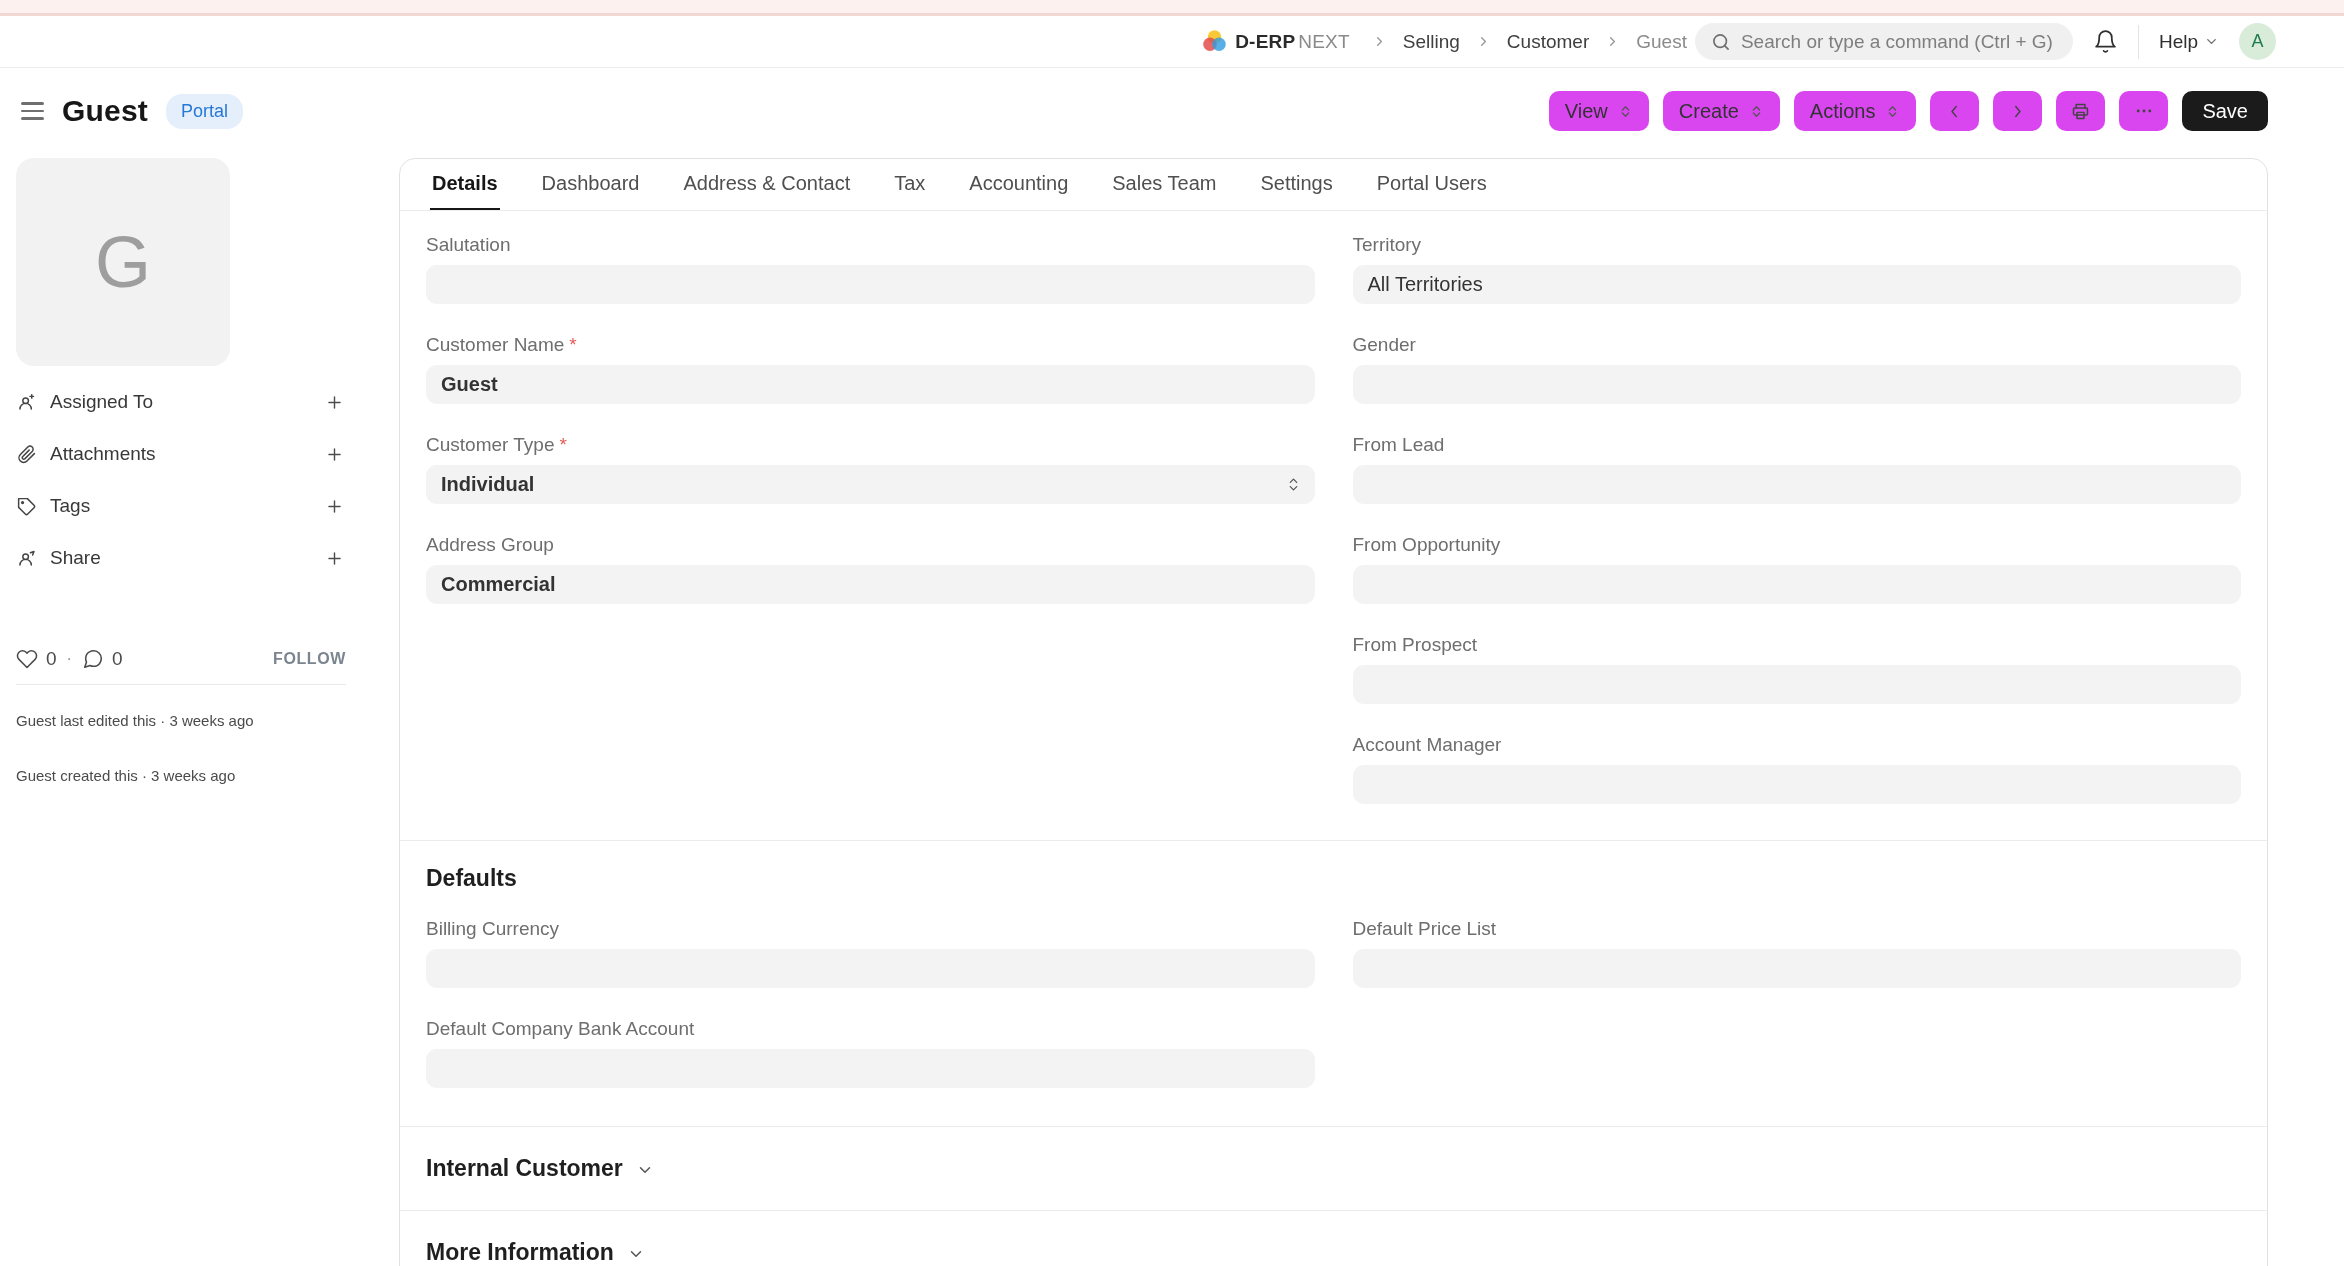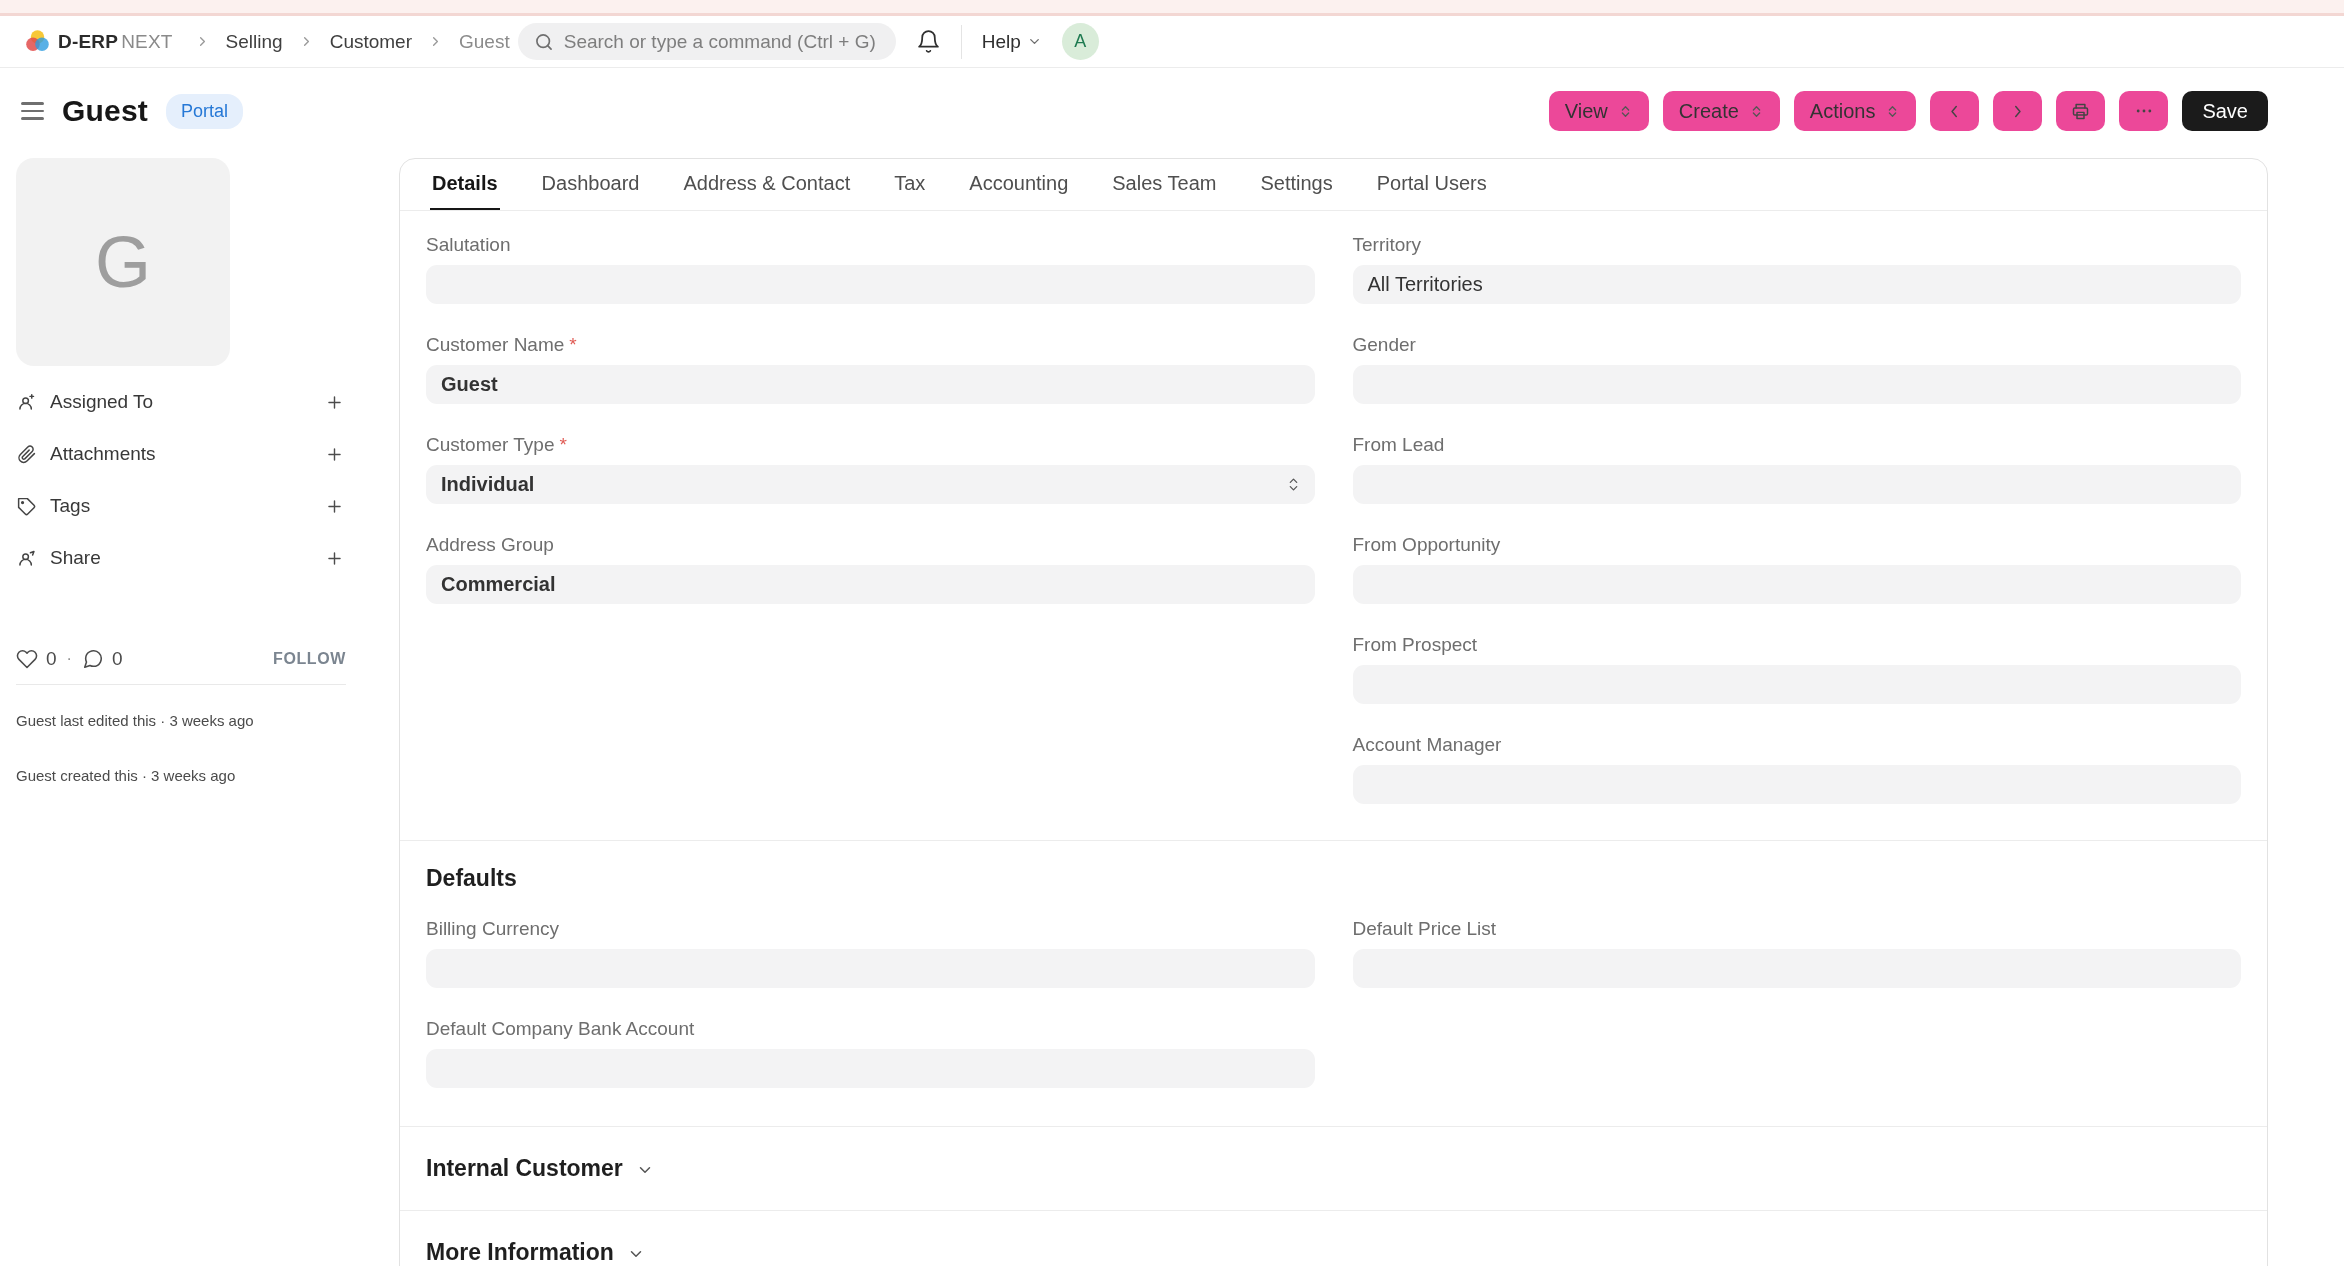--- a/index.html
+++ b/index.html
@@ -4,21 +4,21 @@
 <style>
   * { margin:0; padding:0; box-sizing:border-box; }
   html,body { width:2344px; height:1266px; background:#ffffff; overflow:hidden;
               font-family:"Liberation Sans", sans-serif; color:#383838; }
 
   
   .top-strip { height:13px; background:#fcf1ef; }
   .top-strip-line { height:3px; background:#f3d7d3; }
 
   
-  .navbar { height:52px; display:flex; align-items:center; justify-content:flex-start;
+  .navbar { height:52px; display:flex; align-items:center; justify-content:flex-end;
             padding:0 68px 0 24px; border-bottom:1px solid #ececec; background:#fff; }
   .nav-left { display:flex; align-items:center; gap:8px; }
   .logo { display:flex; align-items:center; gap:7px; margin-right:14px; }
   .logo-text { font-size:19px; letter-spacing:.2px; }
   .logo-text b { font-weight:700; color:#2b2b2b; }
   .logo-text span { font-weight:400; color:#8a8a8a; margin-left:3px; }
   .crumb { font-size:19px; color:#3f3f3f; font-weight:500; padding:4px 8px; border-radius:6px; cursor:pointer; }
   .crumb.current { color:#8b8b8b; font-weight:400; cursor:default; }
   .crumb-sep { color:#9a9a9a; display:flex; align-items:center; }
   .nav-right { display:flex; align-items:center; gap:20px; }
@@ -35,21 +35,21 @@
   
   .page-head { display:flex; align-items:center; justify-content:space-between;
                padding:0 76px 0 21px; margin-top:22px; height:42px; }
   .ph-left { display:flex; align-items:center; gap:18px; }
   .hamburger { display:flex; flex-direction:column; gap:5px; width:23px; cursor:pointer; padding:4px 0; }
   .hamburger i { display:block; height:2.5px; background:#6f6f6f; border-radius:2px; }
   .title { font-size:30px; font-weight:700; color:#171717; letter-spacing:.2px; }
   .badge { background:#e5effc; color:#2678d6; font-size:18px; font-weight:500;
            padding:7px 15px; border-radius:16px; }
   .ph-right { display:flex; align-items:center; gap:14px; }
-  .btn { height:40px; border:none; background:#ec4899; color:#333; font-size:20px;
+  .btn { height:40px; border:none; background:#d946ef; color:#333; font-size:20px;
          font-family:inherit; border-radius:10px; padding:0 16px; display:flex;
          align-items:center; gap:10px; cursor:pointer; }
   .btn.icon-btn { width:49px; justify-content:center; padding:0; color:#444; }
   .btn.primary { background:#1b1b1b; color:#fff; padding:0 20px; font-weight:500; }
 
   
   .layout { display:flex; margin-top:26px; }
   .sidebar { width:330px; margin-left:16px; flex:none; }
   .main { width:1869px; margin-left:53px; flex:none; }
 

